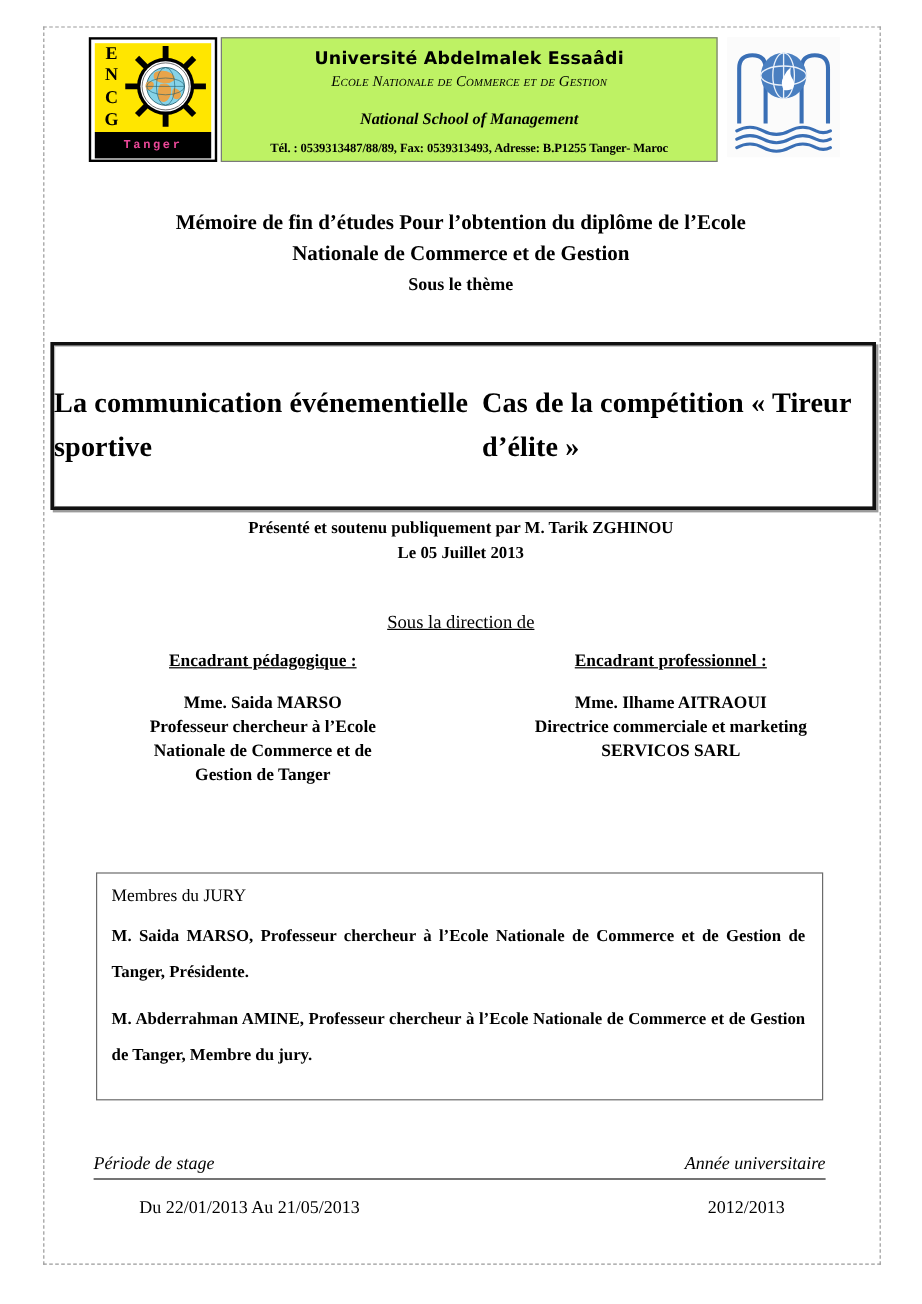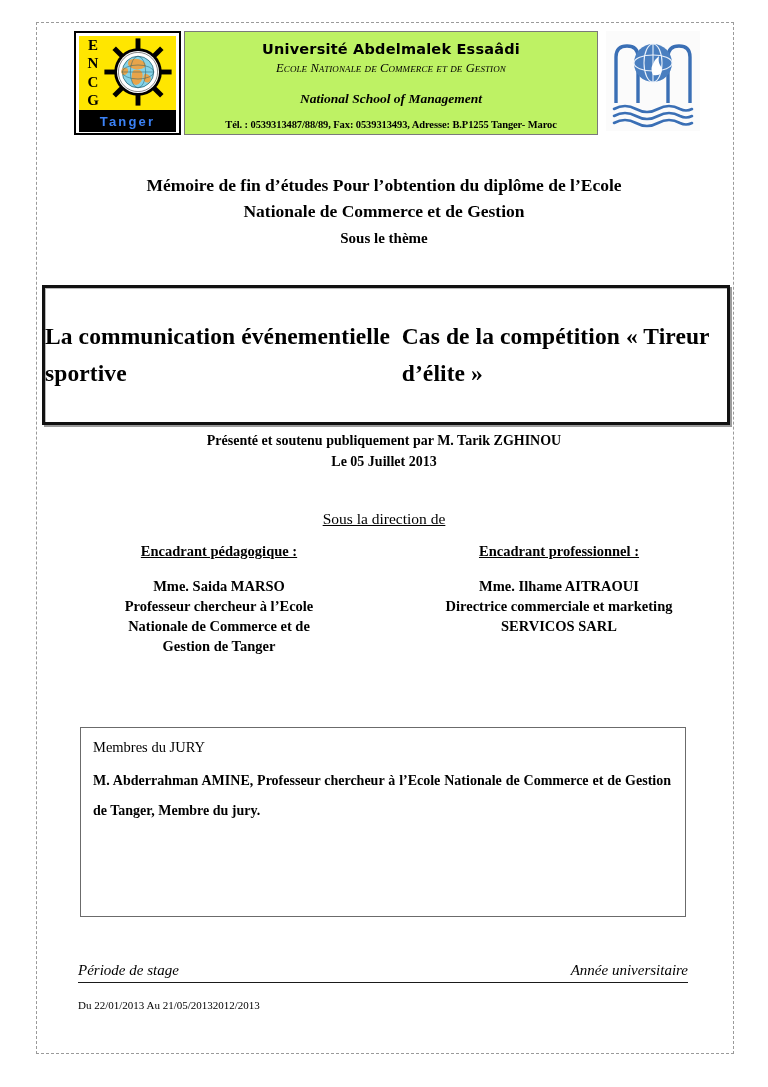--- a/index.html
+++ b/index.html
@@ -82,24 +82,24 @@
     left: 27px; top: 4px;
     width: 70px;
     height: 70px;
   }
   .encg-bottom {
     position: absolute;
     left: 3px; top: 77px;
     width: 97px;
     height: 22px;
     background: #000000;
-    color: #3b82f6;
-    font-family: Liberation Sans, sans-serif;
-    font-weight: bold;
-    font-size: 13px;
+    color: #ec4899;
+    font-family: Liberation Mono, monospace;
+    font-weight: bold;
+    font-size: 10px;
     letter-spacing: 2.2px;
     display: flex;
     align-items: center;
     justify-content: center;
   }
 
   
   .header-textbox {
     flex: 1 1 auto;
     height: 104px;
@@ -290,22 +290,24 @@
     font-style: italic;
     font-size: 15px;
     padding-bottom: 3px;
   }
   .footer-rule {
     border-top: 1px solid #1a1a1a;
     width: 100%;
   }
   .footer-values {
     display: flex;
-    font-size: 11px;
+    justify-content: space-between;
+    font-size: 15px;
     padding-top: 16px;
+    margin-left: 38px;
   }
   .footer-values .right { padding-right: 34px; }
 </style>
 </head>
 <body>
 
 <div id="page-frame"></div>
 
 <div id="content">
 
@@ -417,20 +419,21 @@
       <div class="sup-body">
         <div>Mme. Ilhame AITRAOUI</div>
         <div>Directrice commerciale et marketing</div>
         <div>SERVICOS SARL</div>
       </div>
     </div>
   </div>
 
   <div id="jury-box">
     <div class="jury-title">Membres du JURY</div>
+    <div class="jury-entry">M. Saida MARSO, Professeur chercheur à l’Ecole Nationale de Commerce et de Gestion de Tanger, Présidente.</div>
     <div class="jury-entry">M. Abderrahman AMINE, Professeur chercheur à l’Ecole Nationale de Commerce et de Gestion de Tanger, Membre du jury.</div>
   </div>
 
   <div id="footer">
     <div class="footer-labels">
       <span>Période de stage</span>
       <span>Année universitaire</span>
     </div>
     <div class="footer-rule"></div>
     <div class="footer-values">

